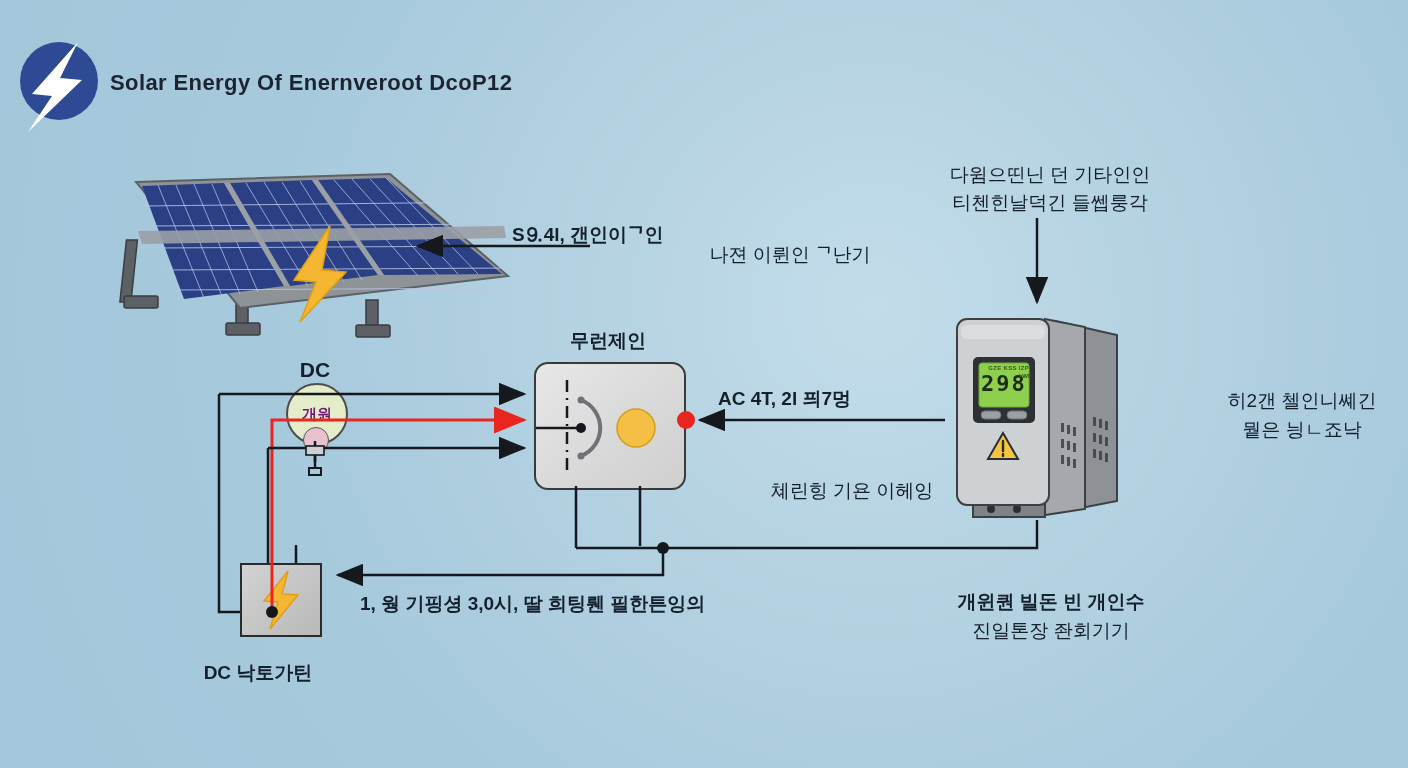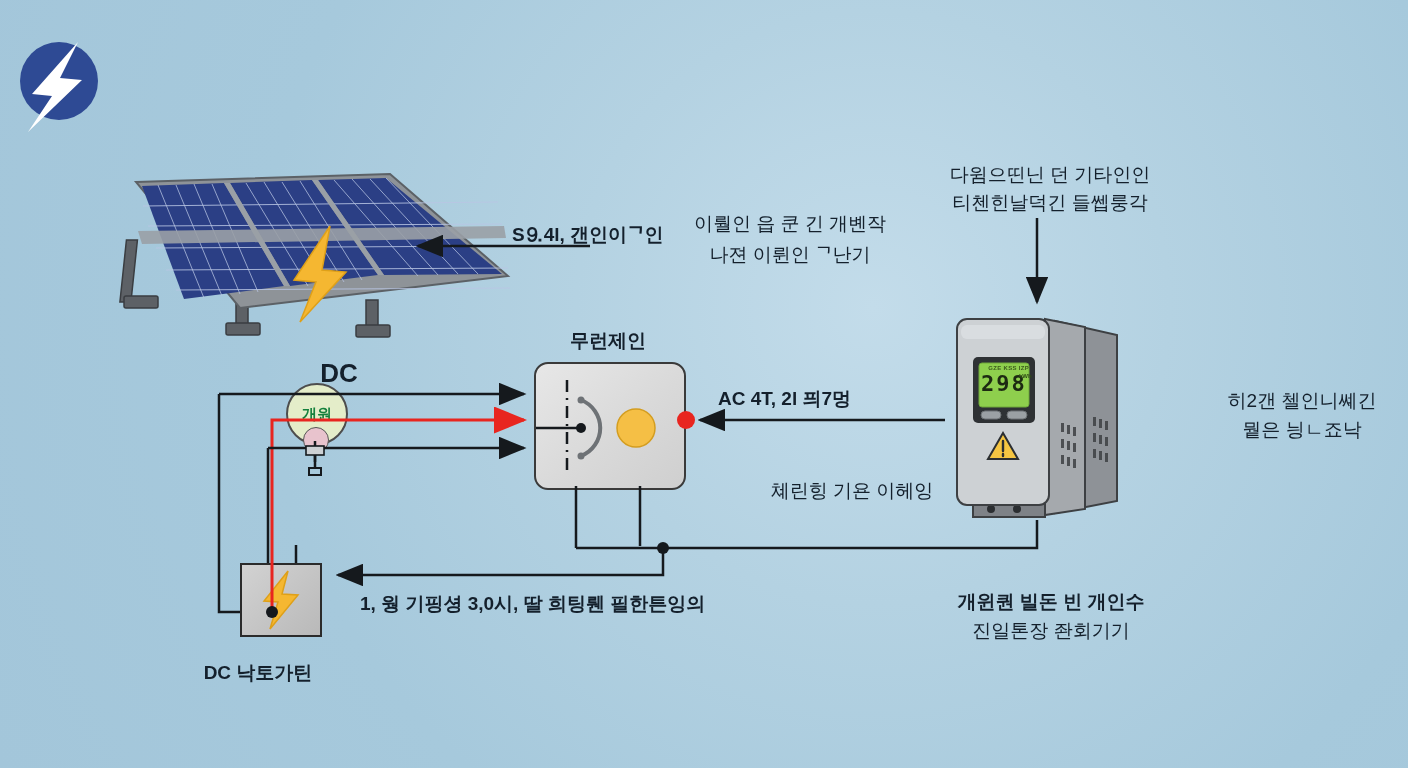--- a/index.html
+++ b/index.html
@@ -23,21 +23,21 @@
   #title{
     position:absolute;left:110px;top:70px;
     font-size:22px;font-weight:bold;color:#1b2430;
     letter-spacing:.4px;white-space:nowrap;
   }
   
   .lbl{position:absolute;color:#14202c;white-space:nowrap;}
   .lbl.b{font-weight:bold;}
   .lbl.c{text-align:center;transform:translateX(-50%);}
   .f20{font-size:19px;}
-  .f22{font-size:26px;margin-left:24px;}
+  .f22{font-size:21px;}
   
   #wires{position:absolute;left:0;top:0;width:1408px;height:768px;}
   
   #panel{position:absolute;left:118px;top:168px;width:400px;height:172px;}
   
   #jbox{
     position:absolute;left:534px;top:362px;width:148px;height:124px;
     background:linear-gradient(140deg,#e7e7e7 0%,#d9d9d9 55%,#cfcfcf 100%);
     border:2px solid #3a3a3a;border-radius:14px;
   }
@@ -47,37 +47,38 @@
   #batt{
     position:absolute;left:240px;top:563px;width:78px;height:70px;
     background:linear-gradient(135deg,#d2d2d2,#b9b9b9);
     border:2px solid #2b2b2b;
   }
   
   #dcmeter{
     position:absolute;left:286px;top:383px;width:58px;height:58px;
     border-radius:50%;background:#e4edc9;border:2px solid #4d4d4d;
     display:flex;align-items:center;justify-content:center;
-    font-size:15px;font-weight:bold;color:#15803d;
+    font-size:15px;font-weight:bold;color:#701a75;
   }
   #bulb{
     position:absolute;left:303px;top:427px;width:24px;height:24px;
     border-radius:50%;background:#e8c3cd;border:1.5px solid #555;
   }
 </style>
 </head>
 <body>
 
 <div id="stage">
 
   <div id="logo">
     <svg width="110" height="100" viewBox="0 0 110 100">
       <path d="M72 6 L26 58 L46 60 L22 96 L76 44 L54 42 Z" fill="#ffffff"></path>
     </svg>
   </div>
+  <div id="title">Solar Energy Of Enernveroot DcoP12</div>
 
   <div id="panel">
     <svg width="400" height="172" viewBox="0 0 400 172">
 
       <g fill="#5d6166" stroke="#3a3d41" stroke-width="1.5">
         <rect x="118" y="128" width="12" height="32"></rect>
         <rect x="108" y="155" width="34" height="12" rx="2"></rect>
         <rect x="248" y="132" width="12" height="30"></rect>
         <rect x="238" y="157" width="34" height="12" rx="2"></rect>
         <rect x="16" y="72" width="11" height="62" transform="skewX(-6)"></rect>
@@ -248,21 +249,20 @@
 
     <polyline points="576,548 1037,548 1037,520" fill="none" stroke="#15191d" stroke-width="2.5"></polyline>
     <circle cx="663" cy="548" r="6" fill="#15191d"></circle>
 
     <polyline points="663,548 663,575 338,575" fill="none" stroke="#15191d" stroke-width="2.5" marker-end="url(#ah)"></polyline>
 
     <line x1="296" y1="545" x2="296" y2="563" stroke="#15191d" stroke-width="2.5"></line>
   </svg>
 
   <div class="lbl b f20" style="left:512px;top:222px;">S⒐4l, 갠인이ᄀ인</div>
-  <div class="lbl f20 c" style="left:790px;top:211px;">이뤌인 읍 쿤 긴 개볜작</div>
   <div class="lbl f20 c" style="left:790px;top:242px;">나젼 이륀인 ᄀ난기</div>
 
   <div class="lbl f20 c" style="left:1050px;top:190px;">티첸힌날덕긴 들쎕룽각</div>
   <div class="lbl f20 c" style="left:1050px;top:162px;">다윔으띤닌 던 기타인인</div>
 
   <div class="lbl b f20" style="left:718px;top:386px;text-align:right;">AC 4T, 2l 픠7멍</div>
   <div class="lbl f20 c" style="left:832px;top:478px;margin-left:20px;">쳬린힝 기욘 이헤잉</div>
 
   <div class="lbl f20 c" style="left:1302px;top:388px;">히2갠 첼인니쎼긴</div>
   <div class="lbl f20 c" style="left:1302px;top:417px;">뭩은 닁ㄴ죠낙</div>

